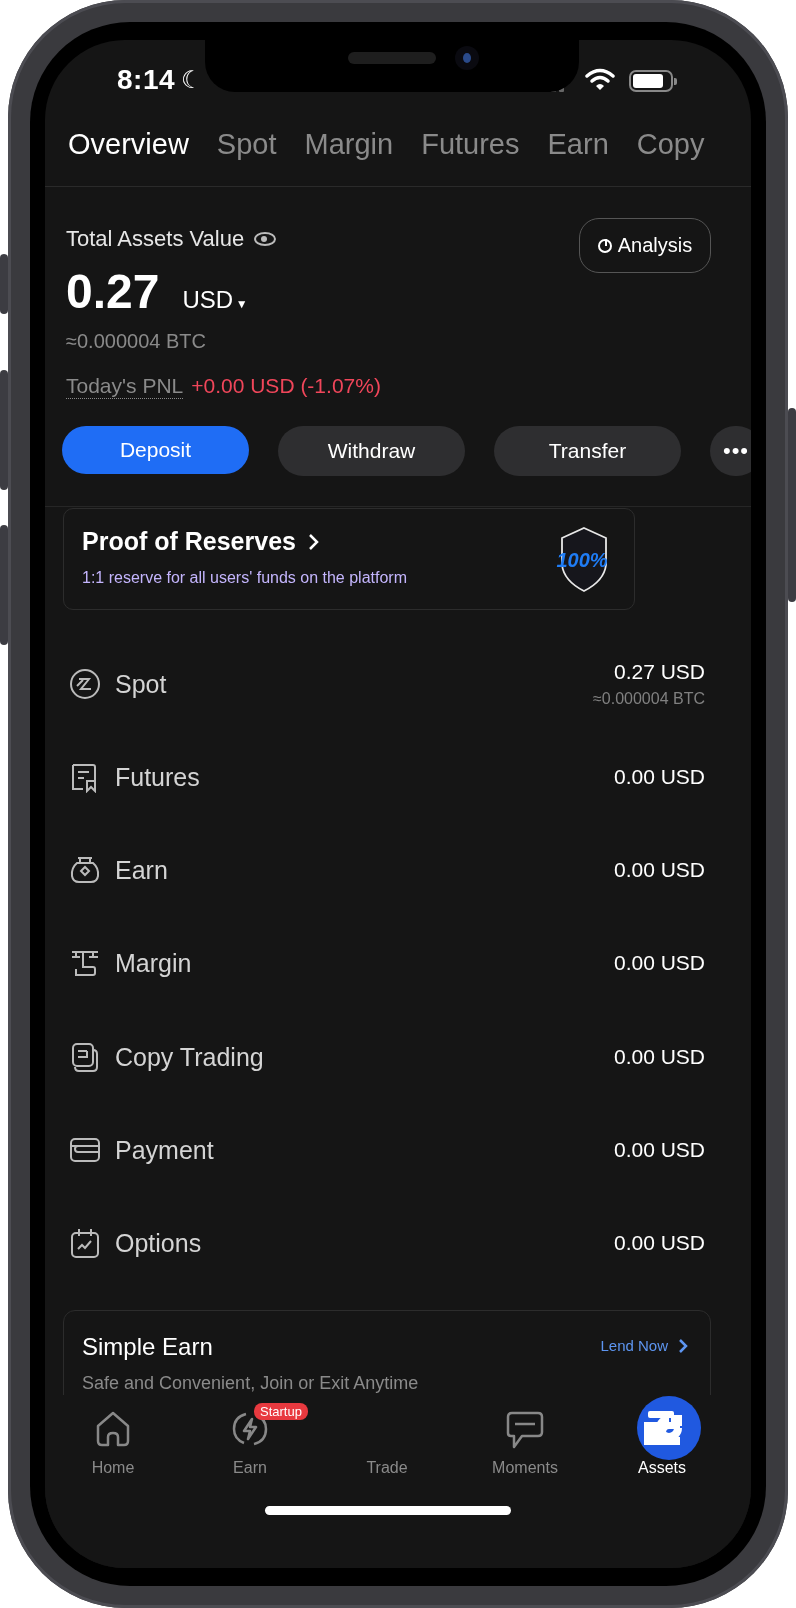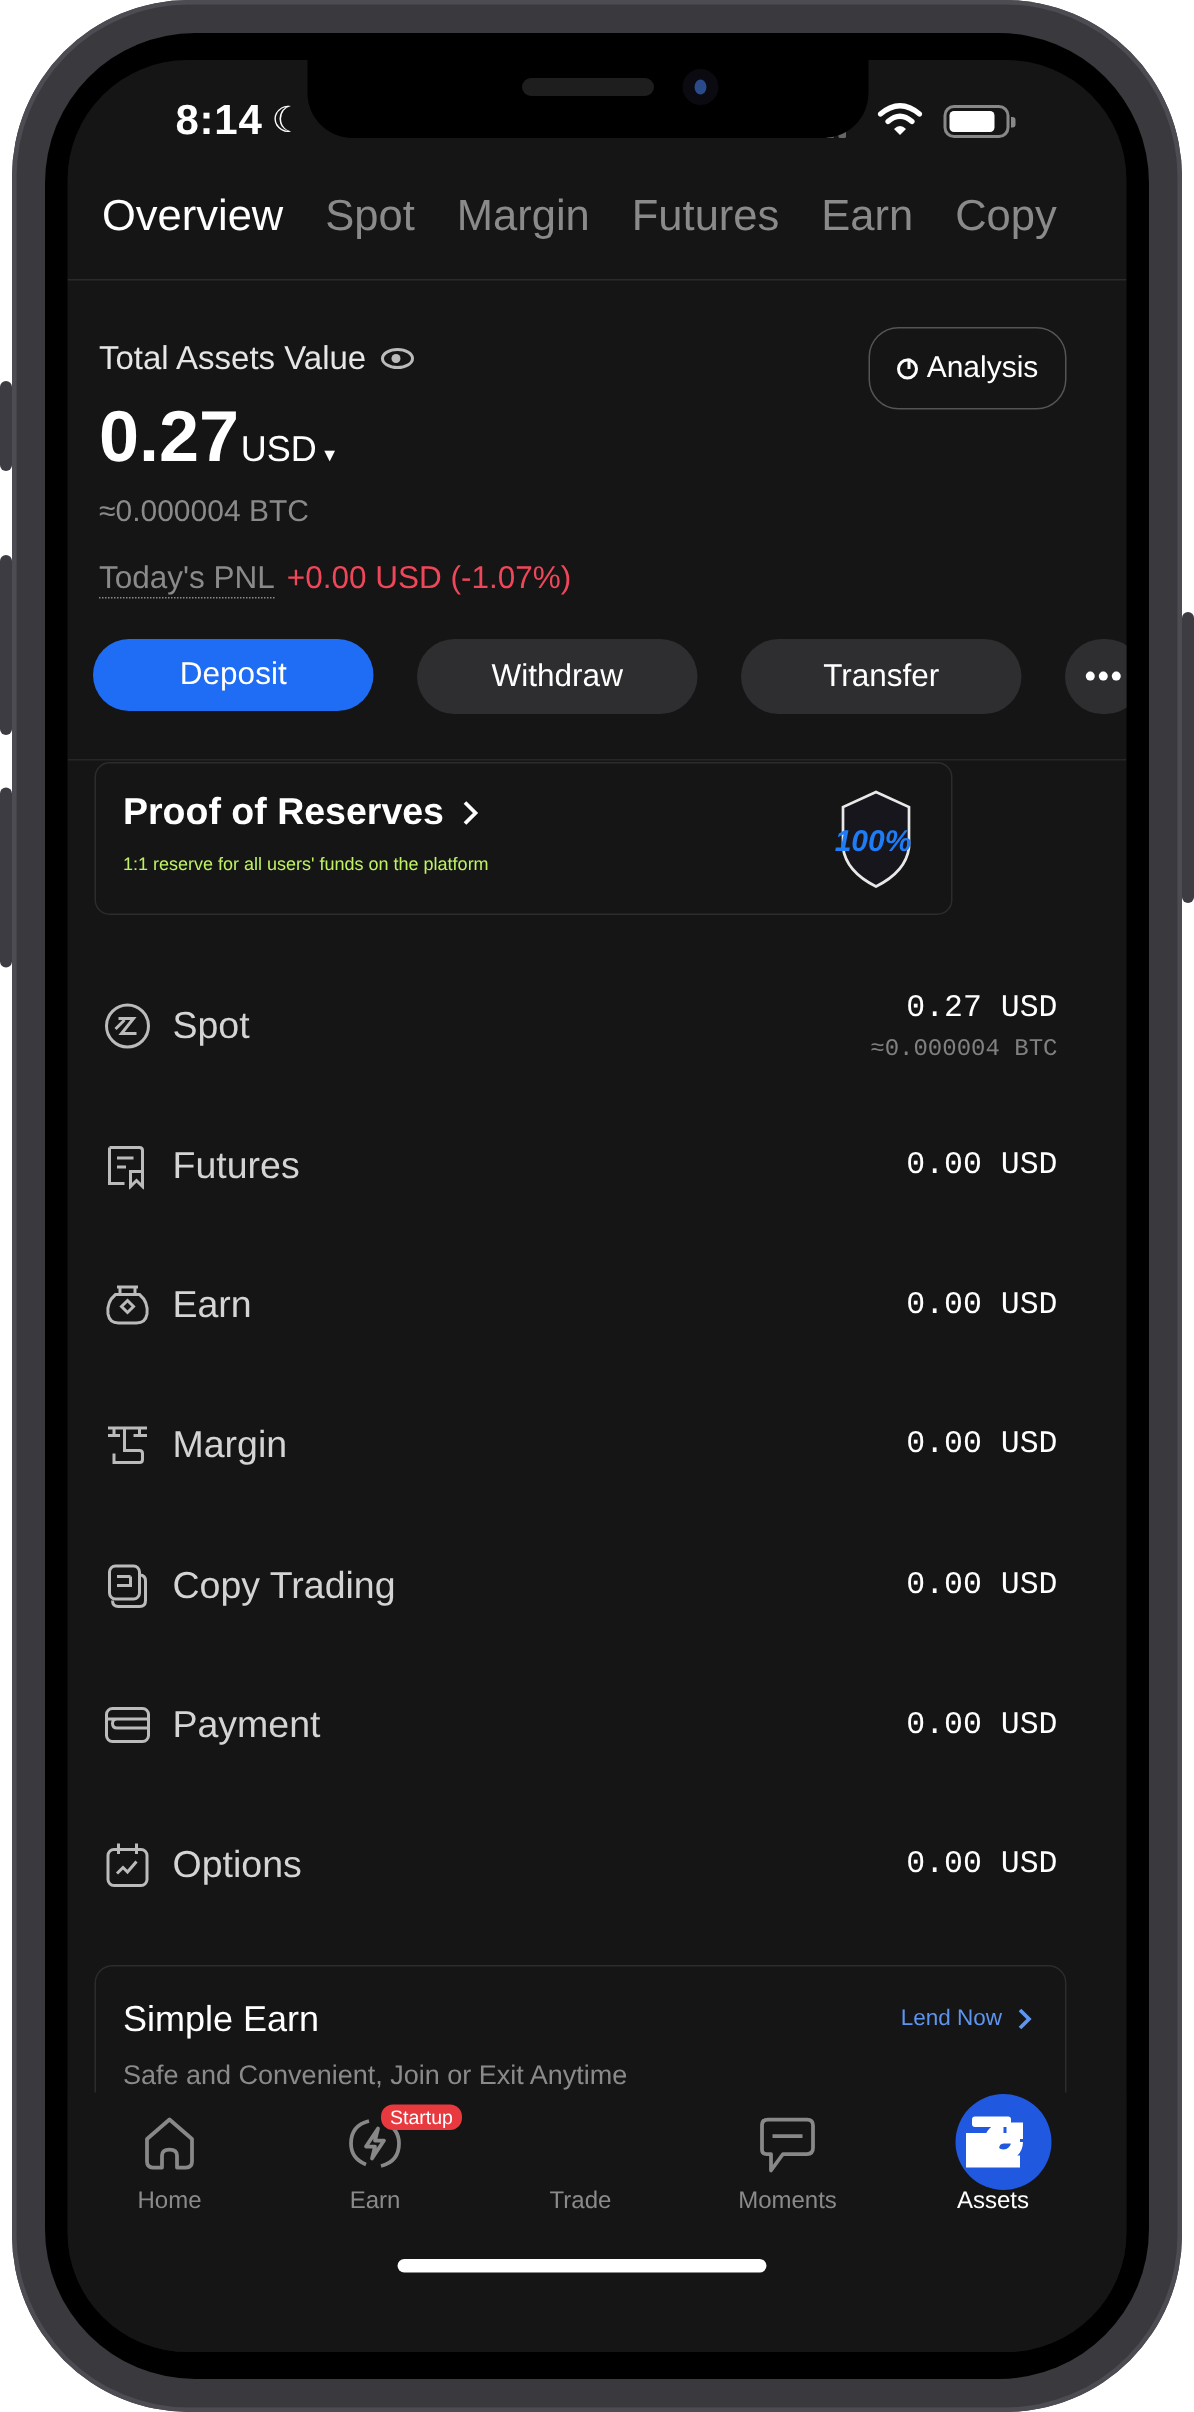--- a/index.html
+++ b/index.html
@@ -31,49 +31,49 @@
   .tab.active { color:#fff; }
   .tab-divider { position:absolute; top:146px; left:0; width:100%; height:1px; background:#2a2a2a; }
 
   
   .total-label { position:absolute; top:186px; left:21px; font-size:22px; color:#e6e6e6; display:flex; align-items:center; gap:10px; }
   .eye { width:22px; height:14px; border:2px solid #bbb; border-radius:50%; position:relative; box-sizing:border-box; }
   .eye::after { content:""; position:absolute; left:5px; top:2px; width:6px; height:6px; background:#bbb; border-radius:50%; }
   .analysis-btn { position:absolute; top:178px; left:534px; width:132px; height:55px; border:1.5px solid #555; border-radius:20px; color:#fff; font-size:20px; display:flex; align-items:center; justify-content:center; gap:6px; box-sizing:border-box; }
   .pie-ic { width:14px; height:14px; border:2px solid #fff; border-radius:50%; box-sizing:border-box; position:relative; }
   .pie-ic::after { content:""; position:absolute; left:5px; top:-2px; width:2px; height:7px; background:#fff; }
-  .total-value { position:absolute; top:224px; left:21px; display:flex; align-items:baseline; gap:1px; color:#fff; }
+  .total-value { position:absolute; top:224px; left:21px; display:flex; align-items:baseline; gap:23px; color:#fff; }
   .total-num { font-size:48px; font-weight:700; }
   .total-cur { font-size:24px; }
   .caret { font-size:12px; margin-left:-4px; }
   .btc-approx { position:absolute; top:290px; left:21px; font-size:20px; color:#8a8a8a; }
   .pnl { position:absolute; top:334px; left:21px; font-size:21px; display:flex; gap:8px; }
   .pnl-label { color:#8a8a8a; border-bottom:1.5px dotted #8a8a8a; }
   .pnl-value { color:#f0465a; }
 
   
   .actions { position:absolute; top:386px; left:17px; display:flex; gap:29px; }
   .act { height:50px; border-radius:25px; background:#2e2e30; color:#fff; font-size:21px; display:flex; align-items:center; justify-content:center; }
   .act.primary { background:#1f6df5; height:48px; }
   .act.w { width:187px; }
   .act.more { width:52px; font-size:22px; letter-spacing:1px; }
   .sec-divider { position:absolute; top:466px; left:0; width:100%; height:1px; background:#262626; }
 
   
   .por { position:absolute; top:468px; left:18px; width:572px; height:102px; border:1.5px solid #2c2c2c; border-radius:10px; box-sizing:border-box; }
   .por-title { position:absolute; top:18px; left:18px; color:#fff; font-size:25px; font-weight:700; display:flex; align-items:center; gap:12px; }
-  .por-sub { position:absolute; top:60px; left:18px; color:#bef264; font-size:12px; }
+  .por-sub { position:absolute; top:60px; left:18px; color:#c4b5fd; font-size:16px; }
   .shield { position:absolute; right:20px; top:16px; width:60px; height:68px; }
 
   
   .asset-row { position:absolute; left:24px; width:636px; height:60px; display:flex; align-items:center; justify-content:space-between; }
   .asset-left { display:flex; align-items:center; gap:14px; }
   .asset-icon { width:32px; height:32px; display:flex; align-items:center; justify-content:center; }
   .asset-name { color:#d4d4d4; font-size:25px; }
-  .asset-right { text-align:right;font-family:Liberation Mono, monospace; }
+  .asset-right { text-align:right; }
   .asset-usd { color:#fff; font-size:21px; }
   .asset-btc { color:#808080; font-size:16px; margin-top:6px; }
 
   
   .se { position:absolute; top:1270px; left:18px; width:648px; height:120px; border:1.5px solid #2c2c2c; border-radius:12px; box-sizing:border-box; }
   .se-title { position:absolute; top:22px; left:18px; color:#fff; font-size:24px; }
   .se-link { position:absolute; top:26px; right:22px; color:#5d95f0; font-size:15px; display:flex; gap:10px; align-items:center; }
   .se-sub { position:absolute; top:62px; left:18px; color:#8a8a8a; font-size:18px; }
 
   

